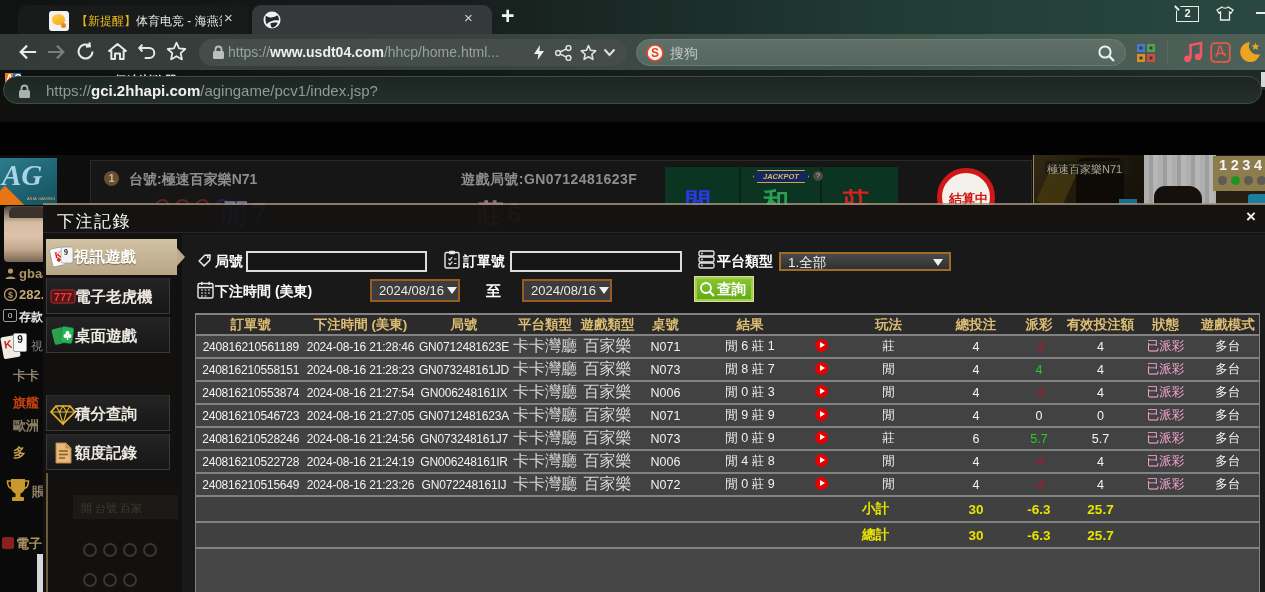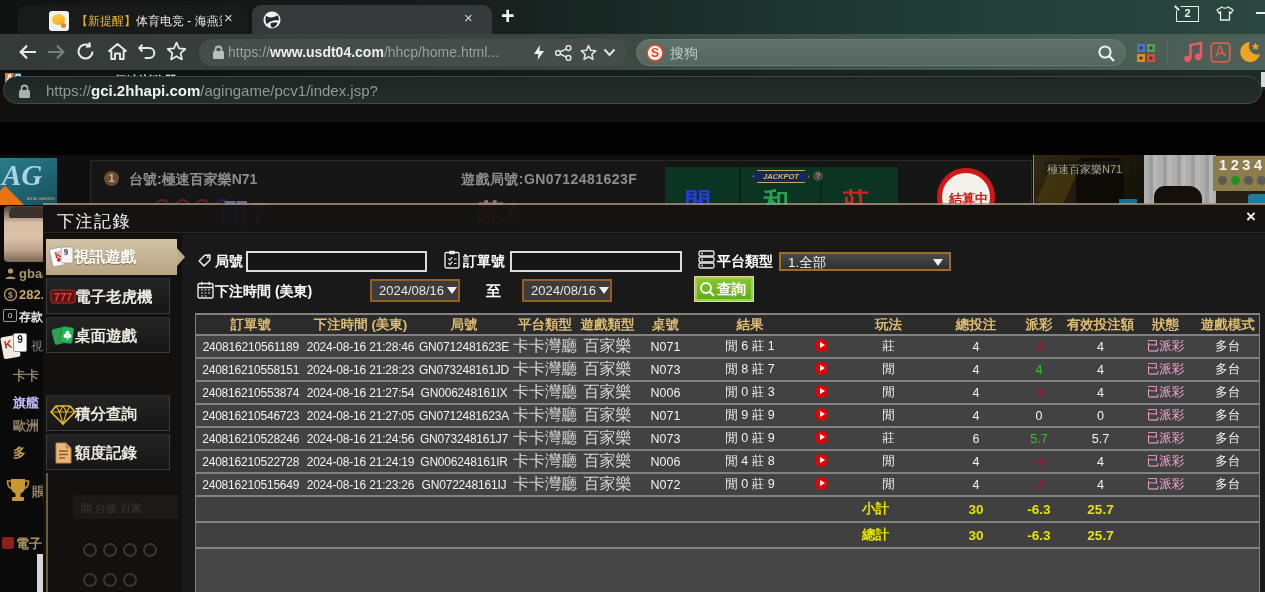--- a/index.html
+++ b/index.html
@@ -248,21 +248,21 @@
         <text x="6.5" y="10" text-anchor="middle" font-size="9" font-weight="bold" fill="#b09668" font-family="Liberation Sans">$</text>
       </svg>
  <div class="golditem" style="left:19px;top:82px;color:#c8ab72;">282.</div>
  <div class="abs" style="left:3px;top:104px;width:14px;height:13px;border:1.5px solid #9a9a9a;border-radius:2px;color:#cccccc;font-size:9px;text-align:center;line-height:11px;">o</div>
  <div class="abs" style="left:19px;top:104px;font-size:12px;font-weight:bold;color:#e8e8e8;white-space:nowrap;">存款</div>
  <div class="abs" style="left:2px;top:131px;width:17px;height:22px;background:#f0ece4;border-radius:2px;transform:rotate(-10deg);"></div>
  <div class="abs" style="left:4px;top:133px;font-size:11px;font-weight:bold;color:#cc2222;transform:rotate(-10deg);">K</div>
  <div class="abs" style="left:13px;top:128px;width:14px;height:19px;background:#f8f8f8;border-radius:2px;border:1px solid #999;color:#222;font-size:10px;font-weight:bold;text-align:center;">9</div>
  <div class="abs" style="left:31px;top:133px;font-size:12px;color:#8a8a8a;">視</div>
  <div class="golditem" style="left:13px;top:162px;color:#8f8168;">卡卡</div>
- <div class="golditem" style="left:13px;top:189px;color:#c4b5fd;">旗艦</div>
+ <div class="golditem" style="left:13px;top:189px;color:#c2410c;">旗艦</div>
  <div class="golditem" style="left:13px;top:212px;color:#8f8168;">歐洲</div>
  <div class="golditem" style="left:13px;top:239px;color:#c8a050;">多</div>
  <svg class="abs" style="left:6px;top:272px;" width="24" height="26" viewBox="0 0 24 26">
         <path d="M5 2 H19 V10 A7 7 0 0 1 5 10 Z" fill="#c8992e"></path>
         <path d="M5 4 H1.5 C1.5 9,3.5 11,6 11.5 M19 4 H22.5 C22.5 9,20.5 11,18 11.5" stroke="#c8992e" stroke-width="1.6" fill="none"></path>
         <rect x="9.5" y="16" width="5" height="4" fill="#c8992e"></rect>
         <rect x="6" y="20" width="12" height="4" rx="1" fill="#c8992e"></rect>
       </svg>
  <div class="golditem" style="left:32px;top:278px;color:#8f8168;">賬</div>
  <div class="abs" style="left:2px;top:332px;width:12px;height:12px;background:#8a2020;border-radius:2px;"></div>

